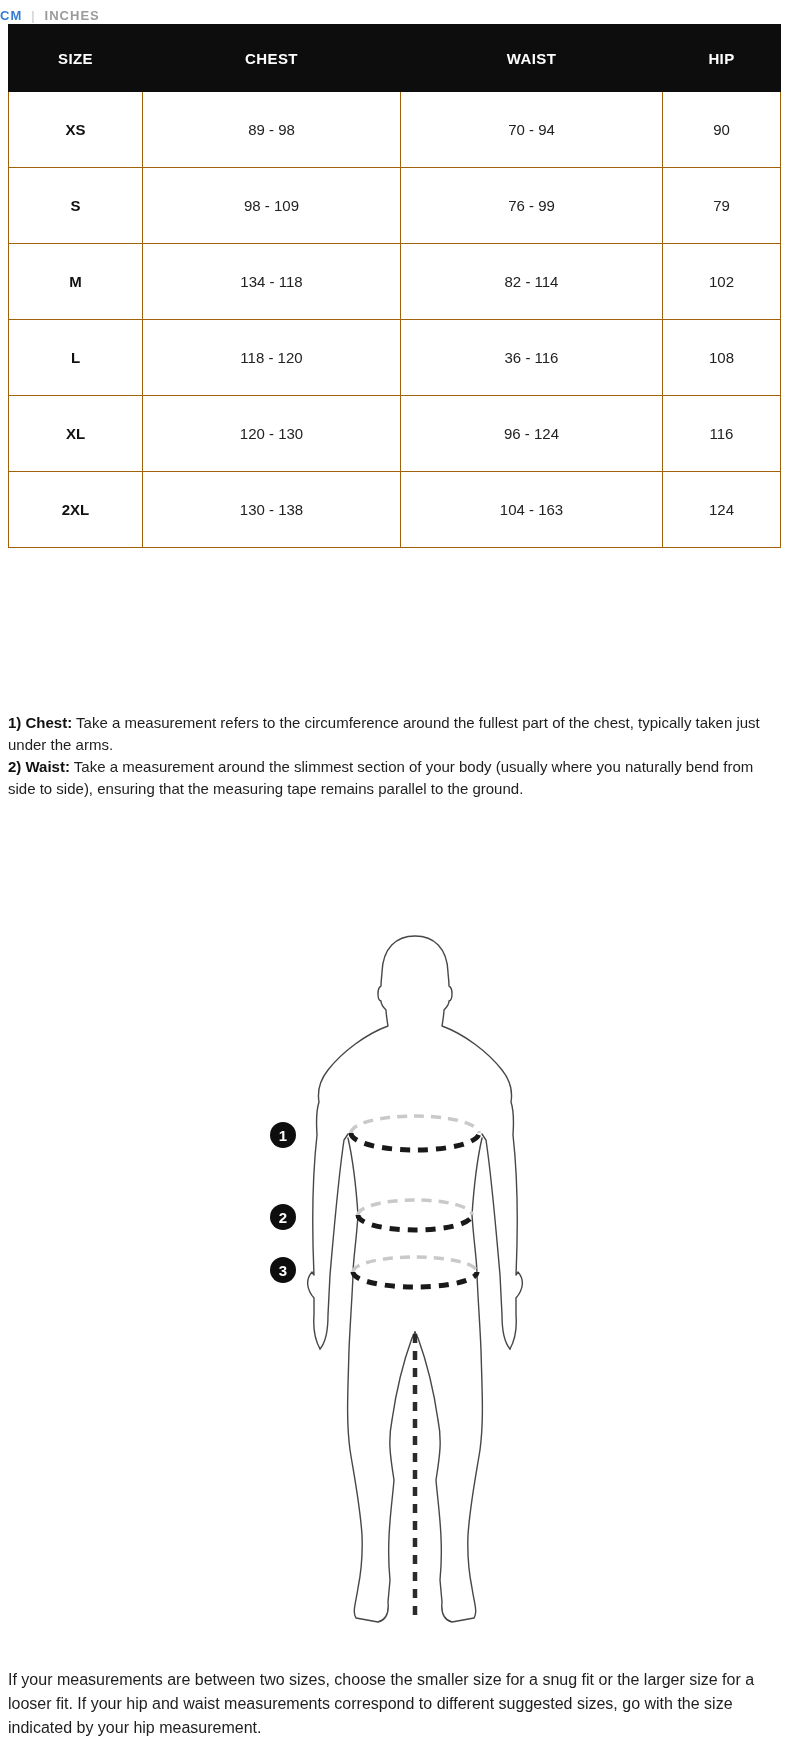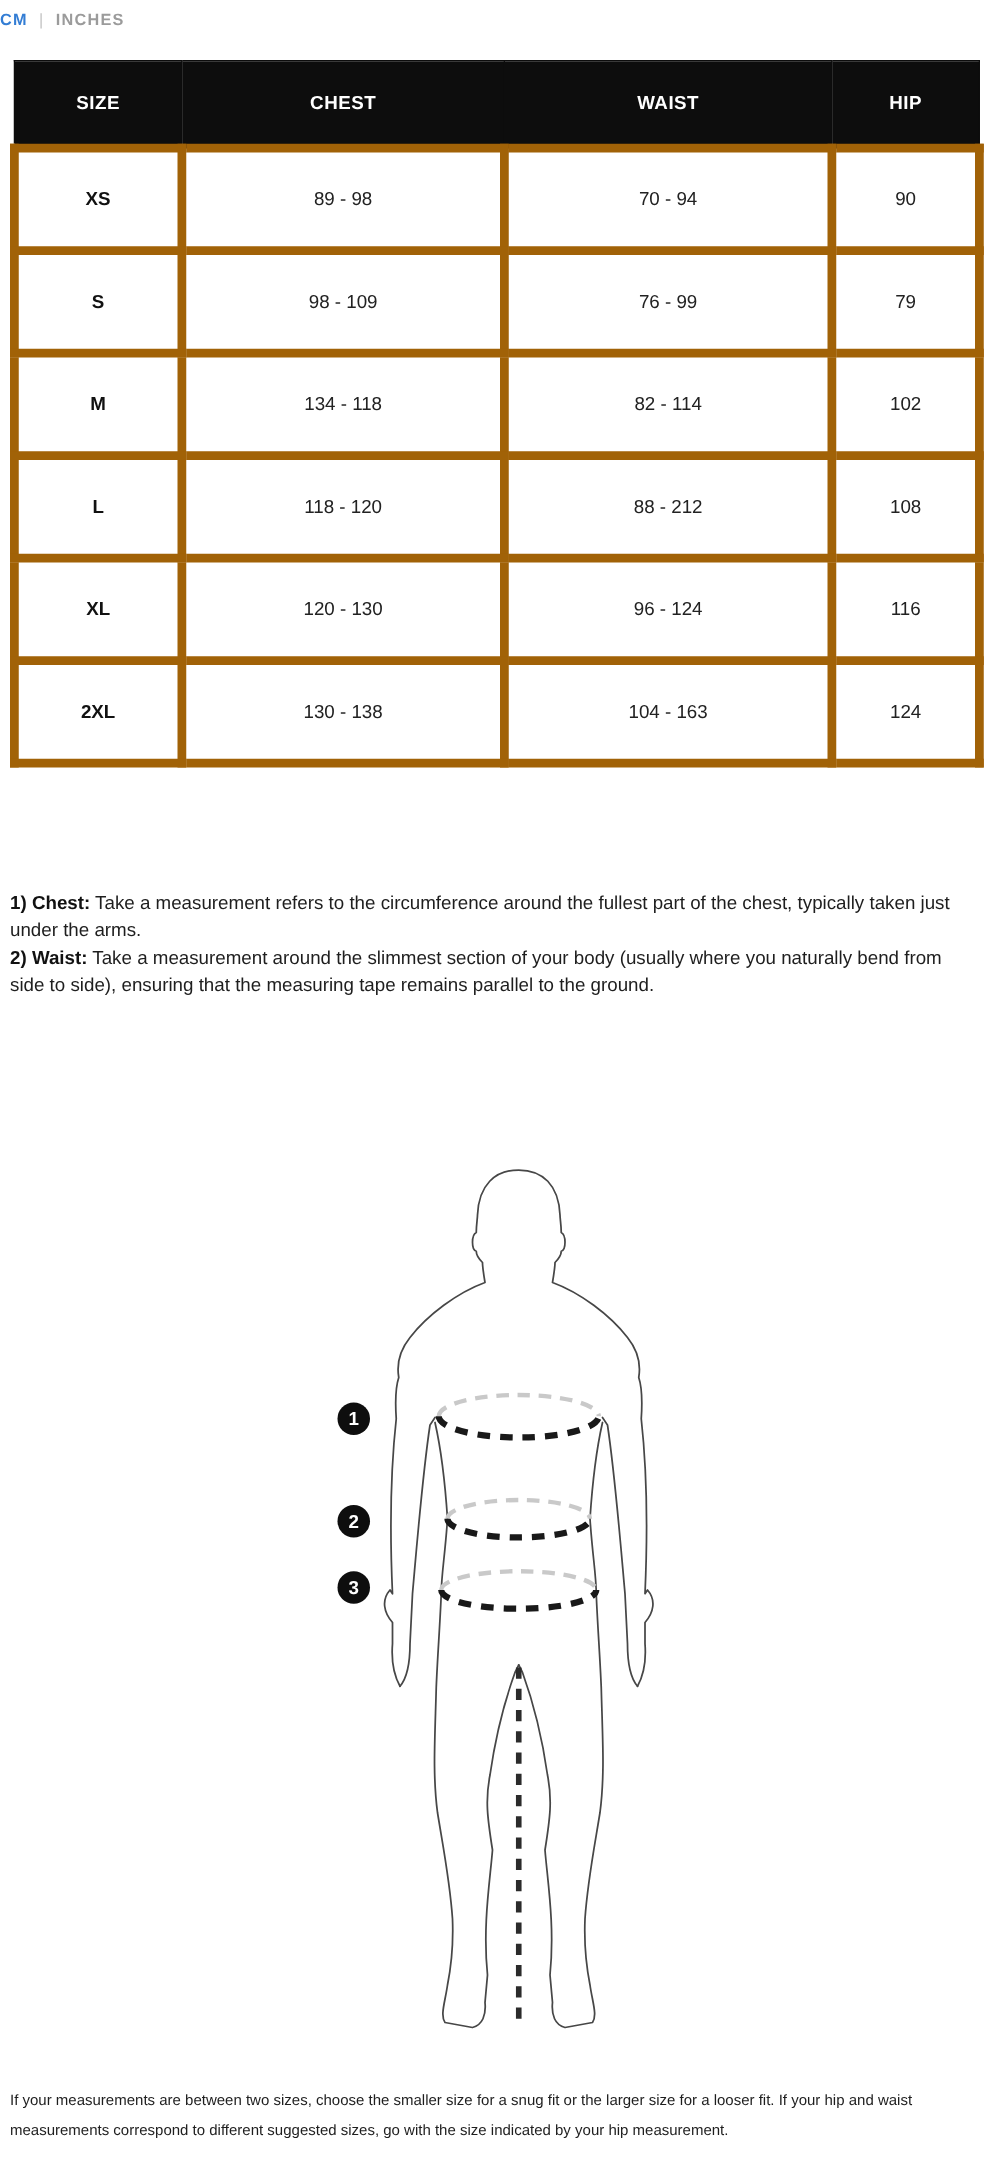--- a/index.html
+++ b/index.html
@@ -7,27 +7,27 @@
        font-family:"Liberation Sans", sans-serif;color:#1f1f1f;}
 
   
   .toggle{position:absolute;top:8px;left:0;width:100%;text-align:left;
           font-size:13px;font-weight:bold;letter-spacing:1px;}
   .toggle .cm{color:var(--accent,#337dd4);cursor:pointer;}
   .toggle .sep{color:#c4c4c4;margin:0 9px;font-weight:normal;}
   .toggle .inches{color:#9b9b9b;cursor:pointer;}
 
   
-  table.size{position:absolute;left:8px;top:48px;width:772px;
+  table.size{position:absolute;left:8px;top:24px;width:772px;
              border-collapse:collapse;table-layout:fixed;}
   table.size th{background:#0d0d0d;color:#ffffff;font-size:15px;font-weight:bold;
                 letter-spacing:0.4px;height:64px;text-align:center;
                 border:1px solid #0d0d0d;}
   table.size td{height:73px;text-align:center;vertical-align:middle;
-                font-size:15px;color:#222222;border:7px solid #a16207;
+                font-size:15px;color:#222222;border:1px solid #a16207;
                 background:#ffffff;}
   table.size td.sz{font-weight:bold;color:#111111;}
   table.size{border:1px solid #8f8f8f;}
 
   
   .notes{position:absolute;left:8px;top:712px;width:774px;
          font-size:15px;line-height:22px;color:#1e1e1e;}
   .notes p{margin:0;}
   .notes b{color:#111111;}
 
@@ -35,21 +35,21 @@
   .diagram-svg{position:absolute;left:220px;top:930px;width:390px;height:700px;}
   .marker{position:absolute;width:26px;height:26px;border-radius:50%;
           background:#0e0e0e;color:#ffffff;font-size:15px;font-weight:bold;
           display:flex;align-items:center;justify-content:center;line-height:1;}
   .marker-1{left:270px;top:1122px;}
   .marker-2{left:270px;top:1204px;}
   .marker-3{left:270px;top:1257px;}
 
   
   .footer-note{position:absolute;left:8px;top:1668px;width:774px;
-               font-size:12px;line-height:24px;color:#1e1e1e;}
+               font-size:16px;line-height:24px;color:#1e1e1e;}
   .footer-note p{margin:0;}
 </style>
 </head>
 <body>
 
 <div class="toggle">
   <span class="cm">CM</span><span class="sep">|</span><span class="inches">INCHES</span>
 </div>
 
 <table class="size">
@@ -82,21 +82,21 @@
     </tr>
     <tr>
       <td class="sz">M</td>
       <td>134 - 118</td>
       <td>82 - 114</td>
       <td>102</td>
     </tr>
     <tr>
       <td class="sz">L</td>
       <td>118 - 120</td>
-      <td>88 - 212</td>
+      <td>36 - 116</td>
       <td>108</td>
     </tr>
     <tr>
       <td class="sz">XL</td>
       <td>120 - 130</td>
       <td>96 - 124</td>
       <td>116</td>
     </tr>
     <tr>
       <td class="sz">2XL</td>

